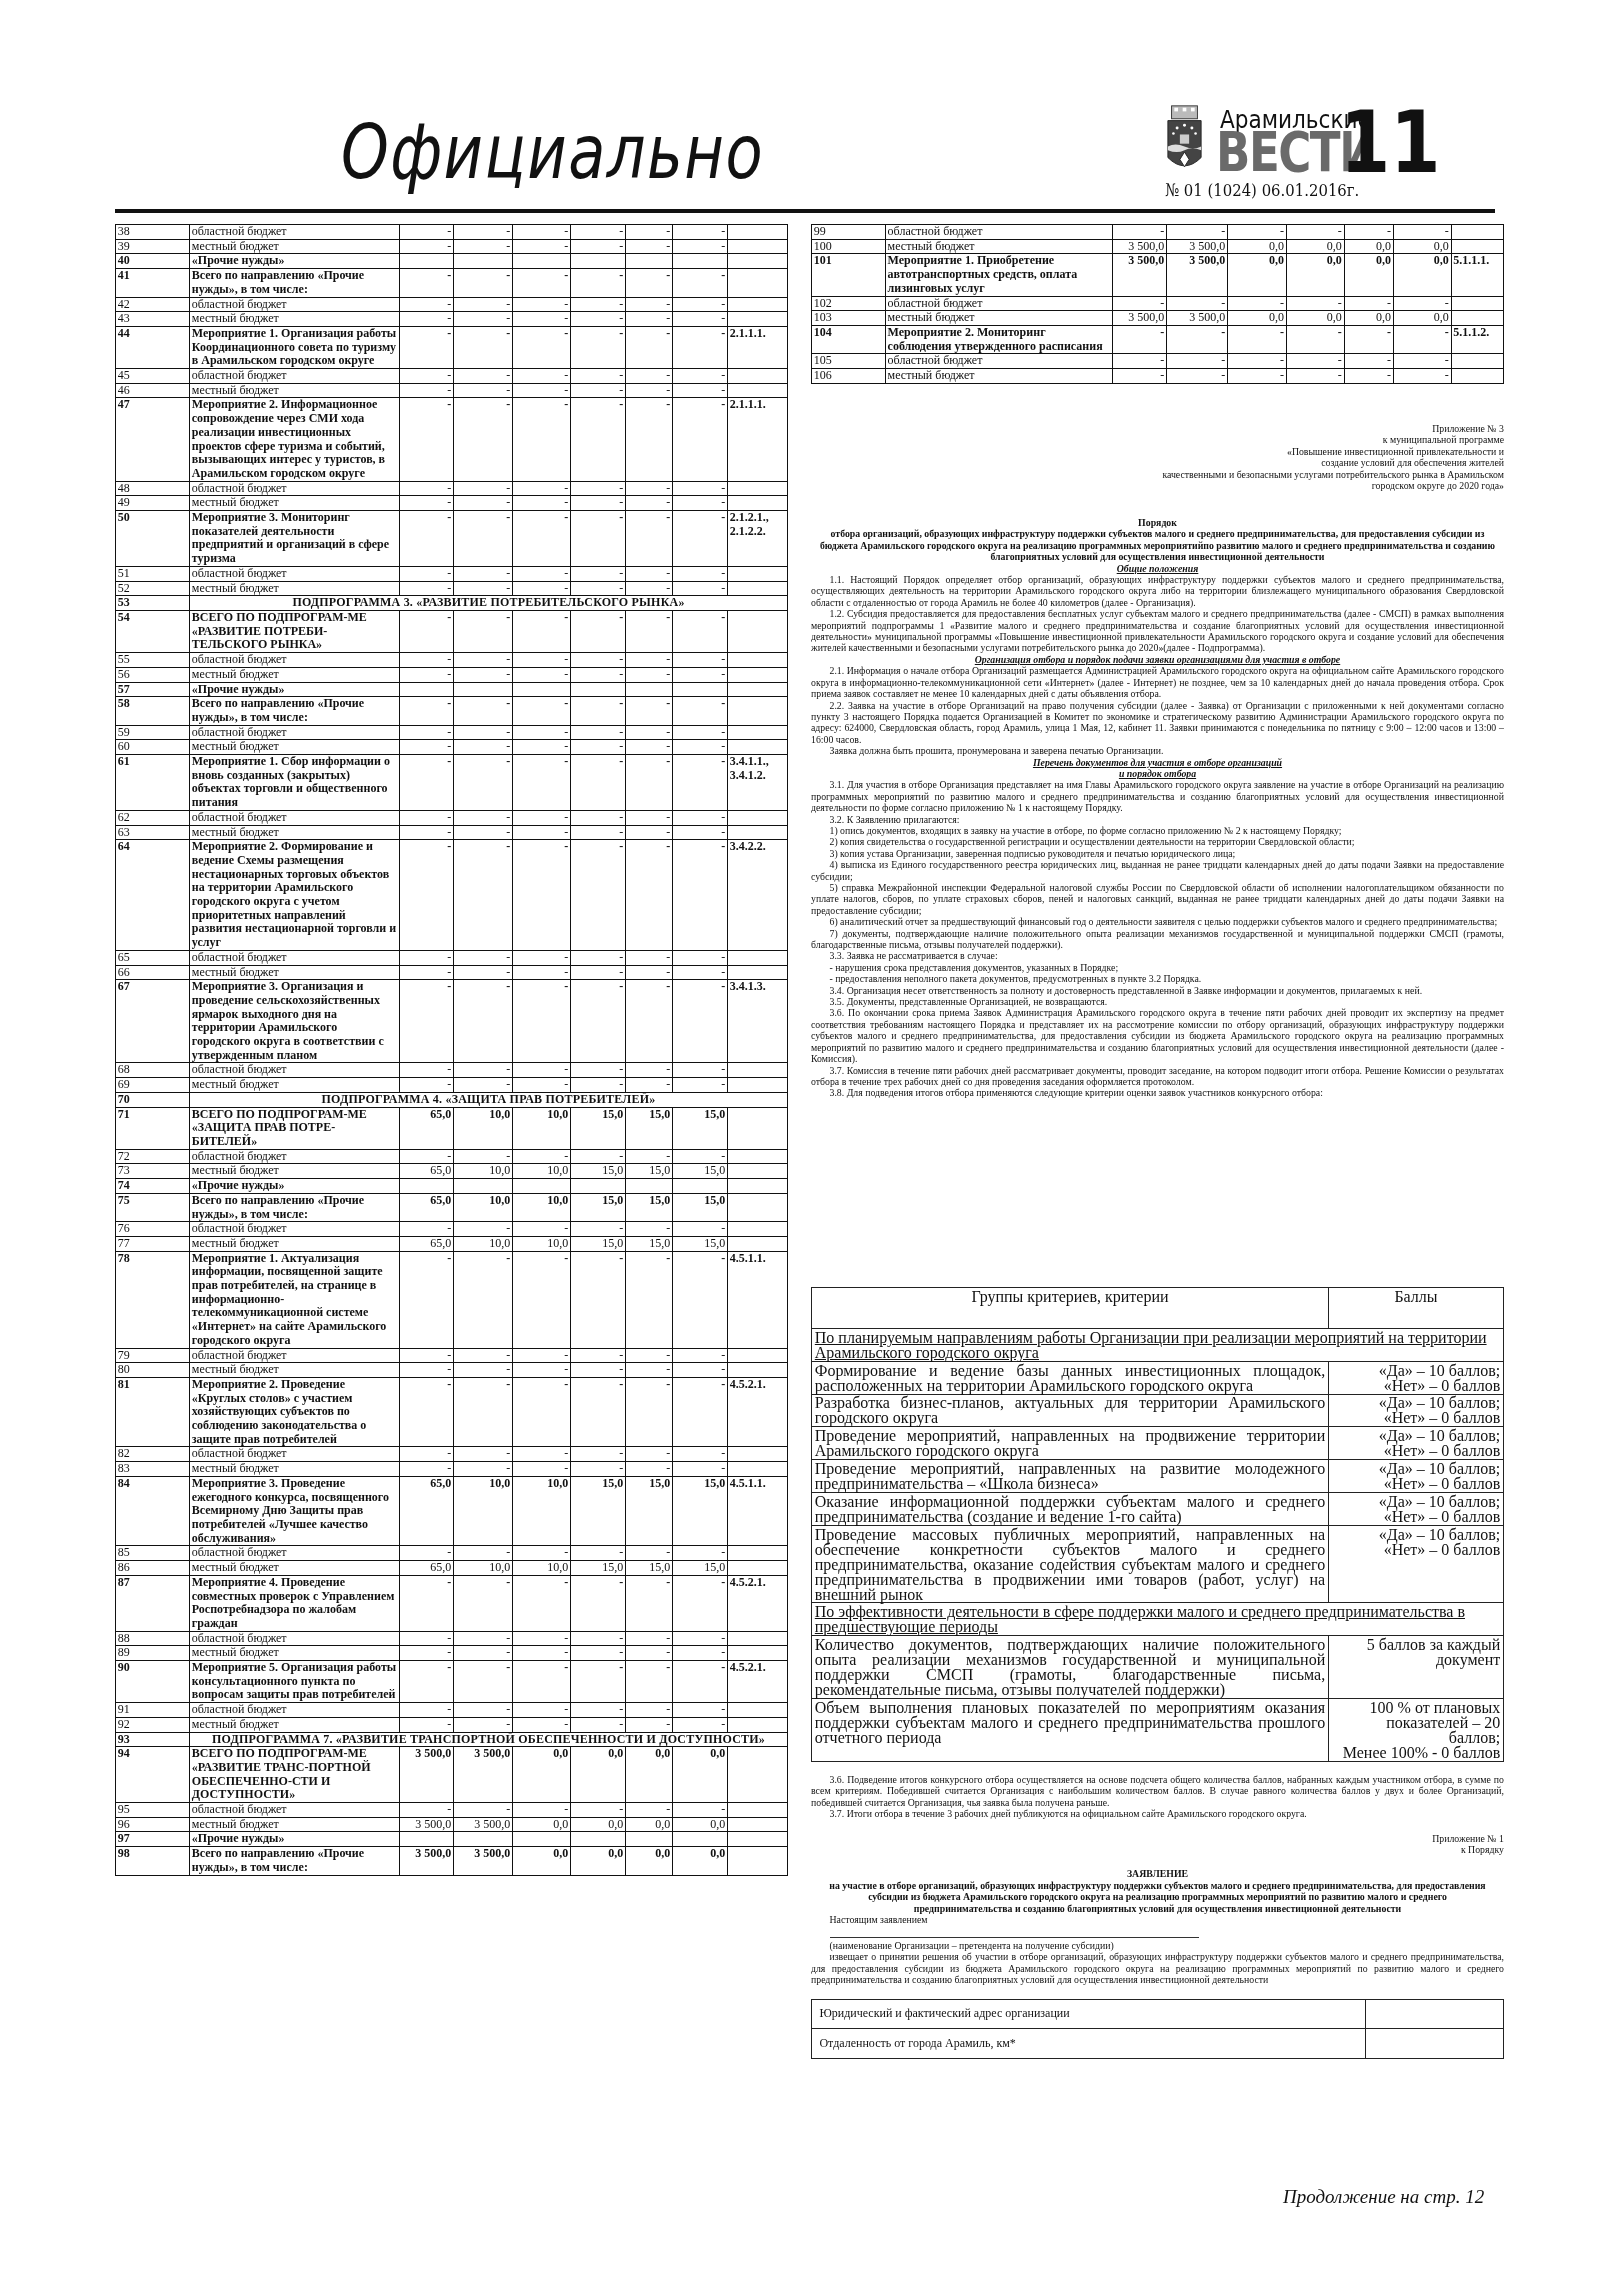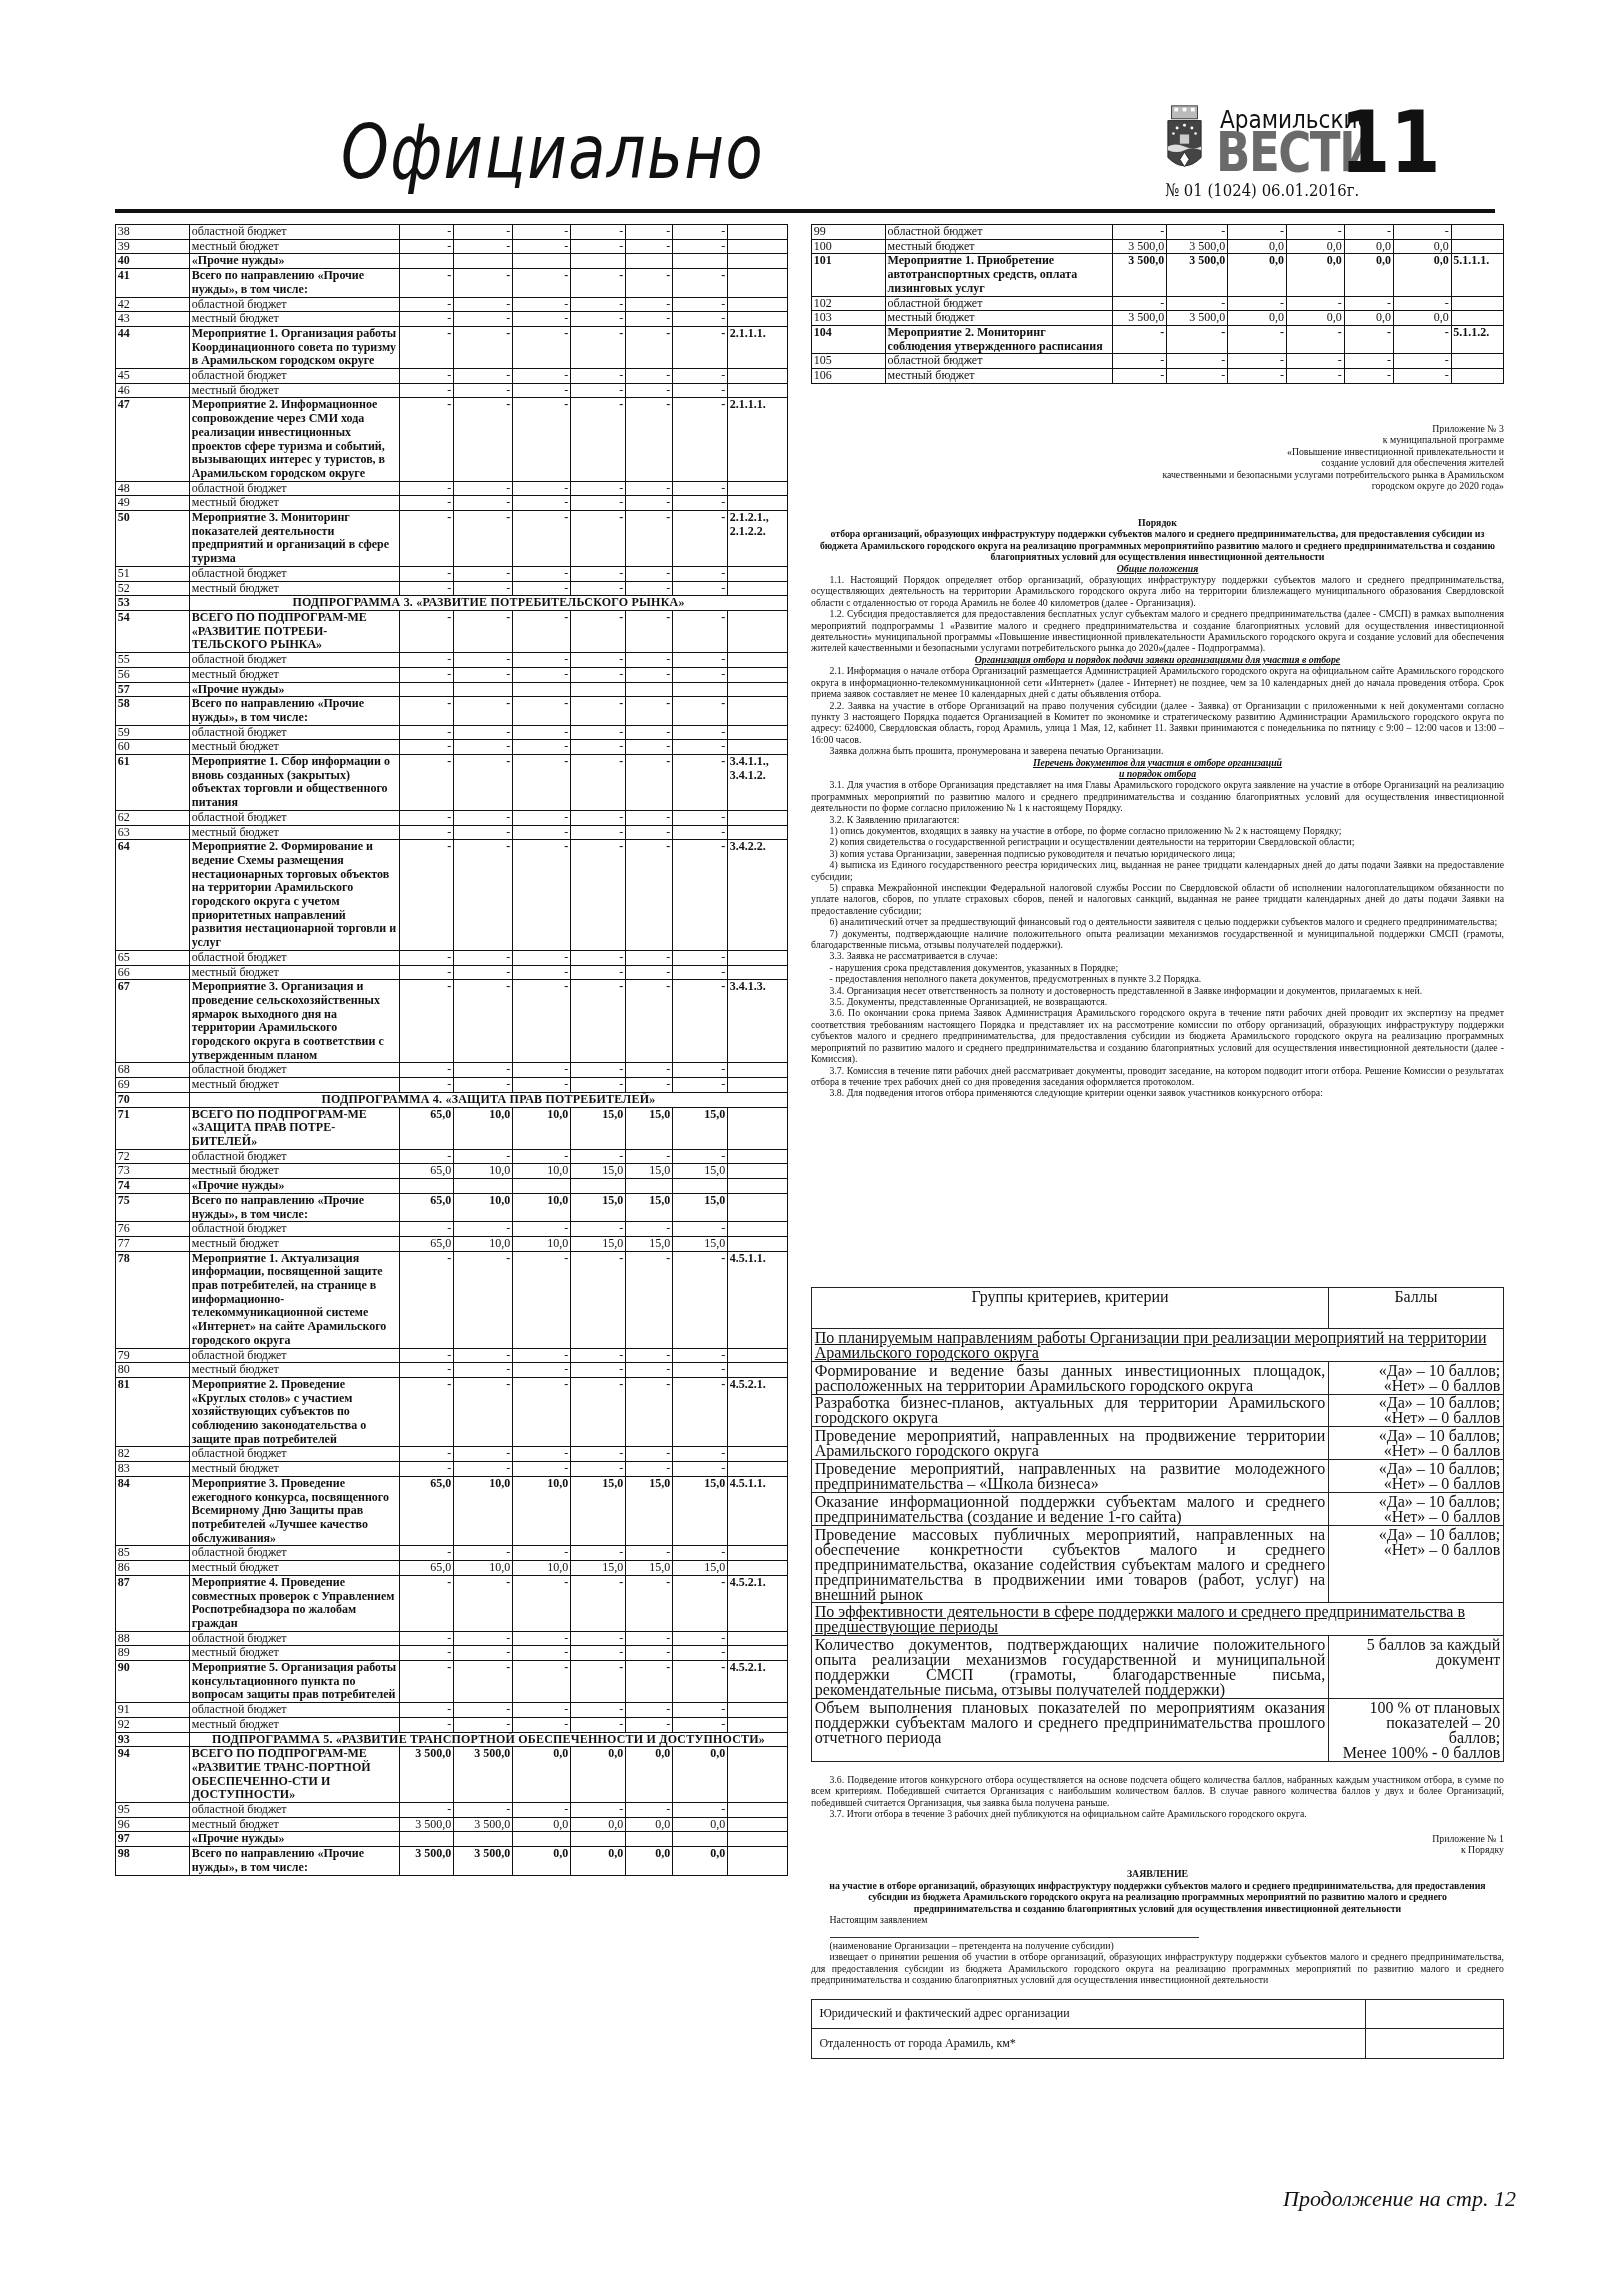--- a/index.html
+++ b/index.html
@@ -27,21 +27,21 @@
   .center-bold { text-align: center; font-weight: bold; }
   .center-it { text-align: center; font-weight: bold; font-style: italic; text-decoration: underline; }
   .para { text-indent: 18.5px; text-align: justify; }
 
   table.criteria { border-collapse: collapse; width: 693px; font-size: 16px; line-height: 15px; }
   table.criteria td { border: 1.2px solid #222; padding: 0.9px 2.8px; vertical-align: top; }
   table.criteria td.pts { text-align: right; width: 175px; }
   table.criteria td.grp { text-decoration: underline; }
   table.form { border-collapse: collapse; width: 693px; font-size: 12px; }
   table.form td { border: 1.2px solid #222; padding: 6.5px 7.4px; height: 29.5px; }
-  .continue { position: absolute; left: 1283px; top: 2186px; font-style: italic; font-size: 22px; }
+  .continue { position: absolute; left: 1283px; top: 2186px; font-style: italic; font-size: 19px; }
   .blank-line { border-bottom: 0.9px solid #333; width: 369px; height: 11px; margin: 1.8px 0 1.8px 18.5px; }
 </style>
 </head>
 <body>
 
 <div class="masthead">
   <div class="section-title">Официально</div>
   <svg class="logo" viewBox="0 0 40 78">
     <rect x="6" y="2" width="28" height="14" fill="#bbb" stroke="#333" stroke-width="1"></rect>
     <rect x="9" y="4" width="4" height="4" fill="#fff"></rect>
@@ -663,21 +663,21 @@
         <td class="num">-</td>
         <td class="num">-</td>
         <td class="num">-</td>
         <td class="num">-</td>
         <td class="num">-</td>
         <td class="num">-</td>
         <td style="font-weight: bold;"></td>
       </tr>
       <tr class="sub">
         <td class="code">93</td>
-        <td class="title" colspan="8">ПОДПРОГРАММА 5. «РАЗВИТИЕ ТРАНСПОРТНОЙ ОБЕСПЕЧЕННОСТИ И ДОСТУПНОСТИ»</td>
+        <td class="title" colspan="8">ПОДПРОГРАММА 7. «РАЗВИТИЕ ТРАНСПОРТНОЙ ОБЕСПЕЧЕННОСТИ И ДОСТУПНОСТИ»</td>
       </tr>
       <tr class="bold">
         <td class="code">94</td>
         <td class="title">ВСЕГО ПО ПОДПРОГРАМ-МЕ «РАЗВИТИЕ ТРАНС-ПОРТНОЙ ОБЕСПЕЧЕННО-СТИ И ДОСТУПНОСТИ»</td>
         <td class="num">3 500,0</td>
         <td class="num">3 500,0</td>
         <td class="num">0,0</td>
         <td class="num">0,0</td>
         <td class="num">0,0</td>
         <td class="num">0,0</td>

